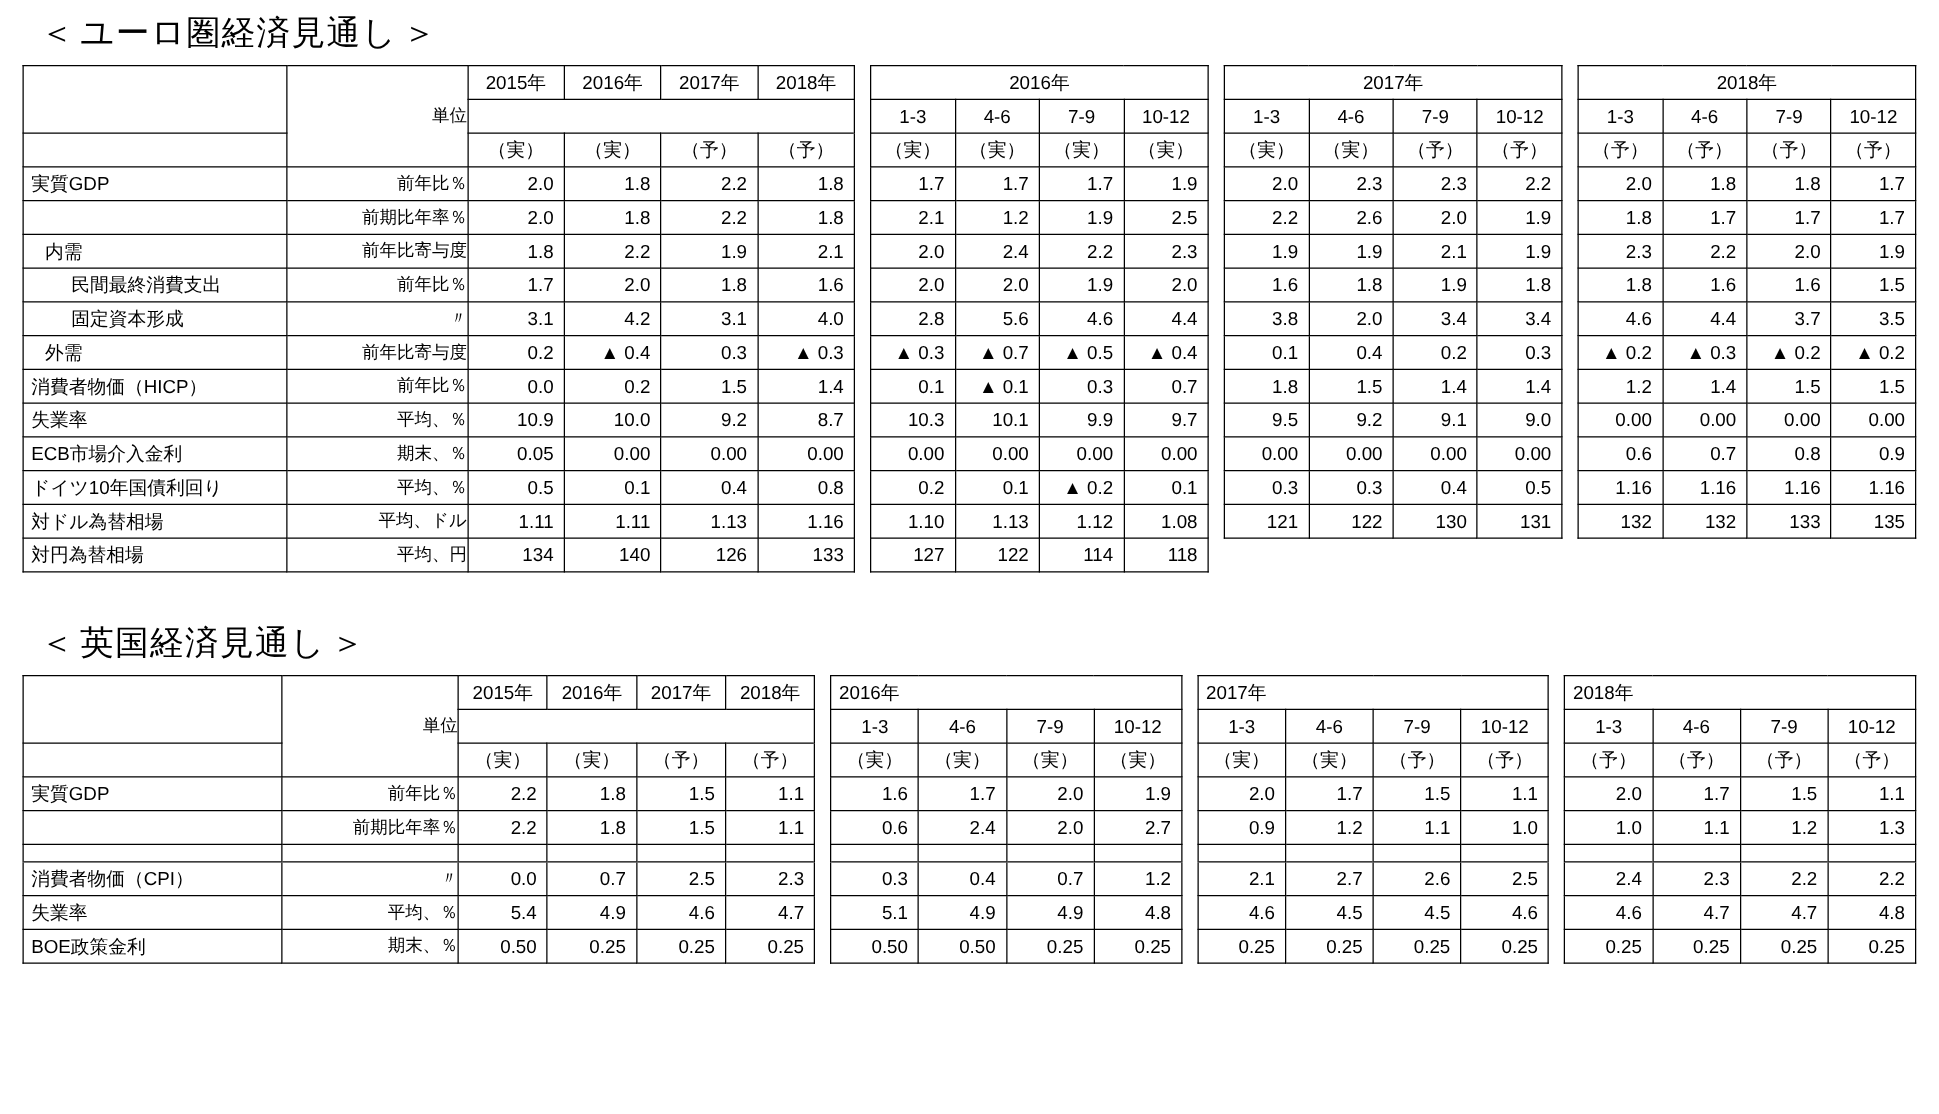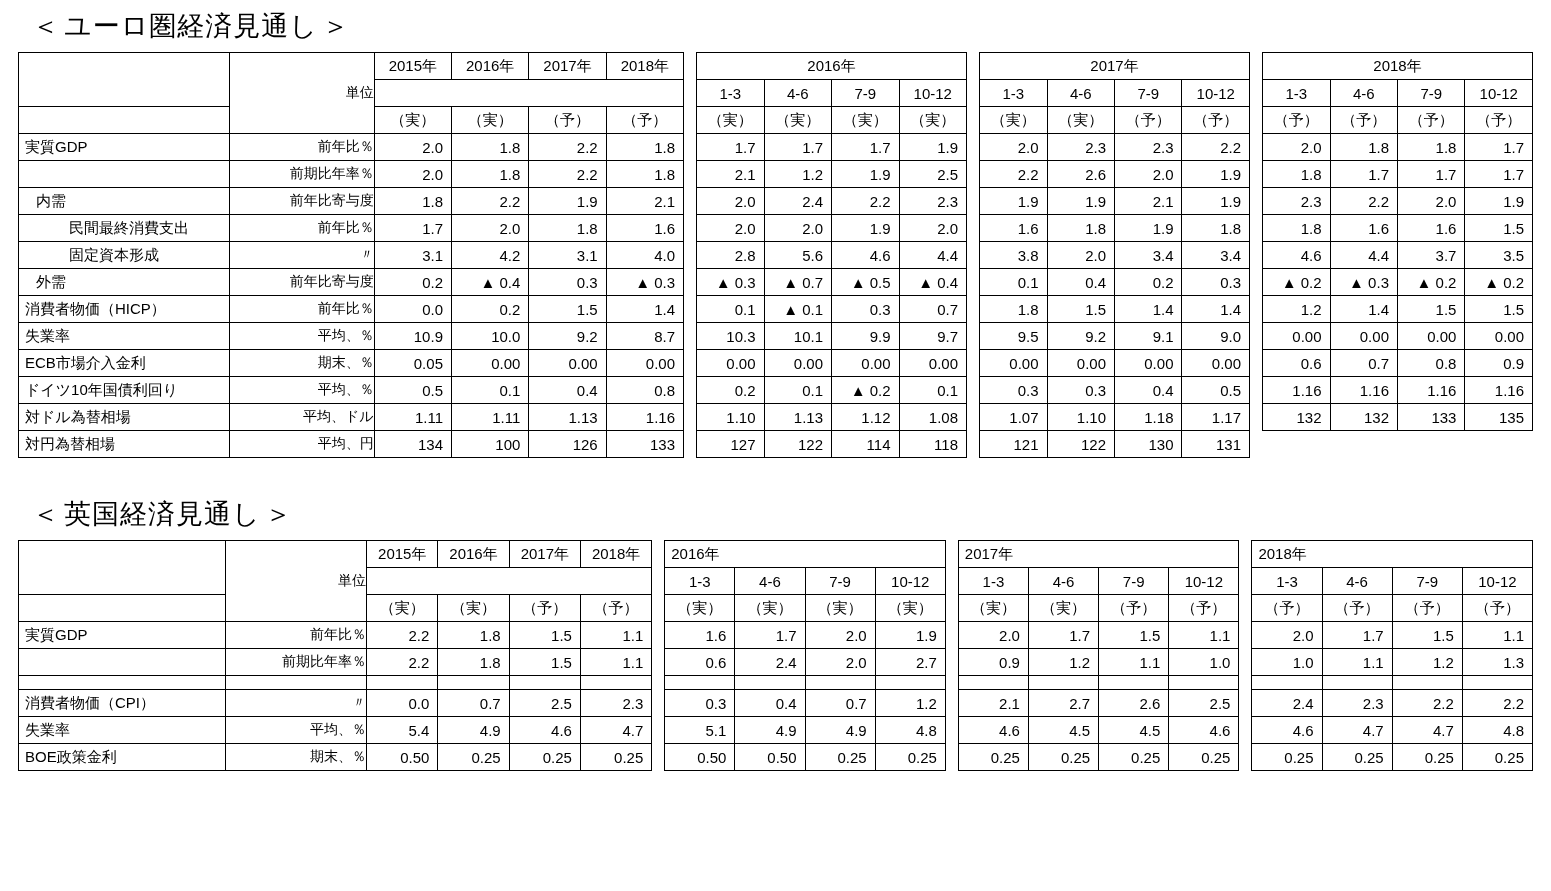--- a/index.html
+++ b/index.html
@@ -50,21 +50,21 @@
   }
   .num {
     text-align: right;
     padding-right: 8px;
   }
   .label {
     text-align: left;
     padding-left: 6px;
   }
   .label.indent1 { padding-left: 17px; }
-  .label.indent2 { padding-left: 50px; }
+  .label.indent2 { padding-left: 38px; }
   .unit {
     text-align: right;
     font-size: 14px;
   }
 
   
   .t-main col.c-label { width: 212px; }
   .t-main col.c-unit  { width: 146px; }
   .t-main col.c-year  { width: 78px; }
 
@@ -209,21 +209,21 @@
             <td class="unit">平均、ドル</td>
             <td class="num">1.11</td>
             <td class="num">1.11</td>
             <td class="num">1.13</td>
             <td class="num">1.16</td>
           </tr>
         <tr>
             <td class="label">対円為替相場</td>
             <td class="unit">平均、円</td>
             <td class="num">134</td>
-            <td class="num">100</td>
+            <td class="num">140</td>
             <td class="num">126</td>
             <td class="num">133</td>
           </tr>
       </tbody>
     </table>
 
     <table class="t-q">
       <colgroup>
           <col class="c-q">
           <col class="c-q">
@@ -396,26 +396,20 @@
             <td class="num">0.00</td>
             <td class="num">0.00</td>
             <td class="num">0.00</td>
             <td class="num">0.00</td>
           </tr>
         <tr>
             <td class="num">0.3</td>
             <td class="num">0.3</td>
             <td class="num">0.4</td>
             <td class="num">0.5</td>
-          </tr>
-        <tr>
-            <td class="num">1.07</td>
-            <td class="num">1.10</td>
-            <td class="num">1.18</td>
-            <td class="num">1.17</td>
           </tr>
         <tr>
             <td class="num">121</td>
             <td class="num">122</td>
             <td class="num">130</td>
             <td class="num">131</td>
           </tr>
       </tbody>
     </table>
 

